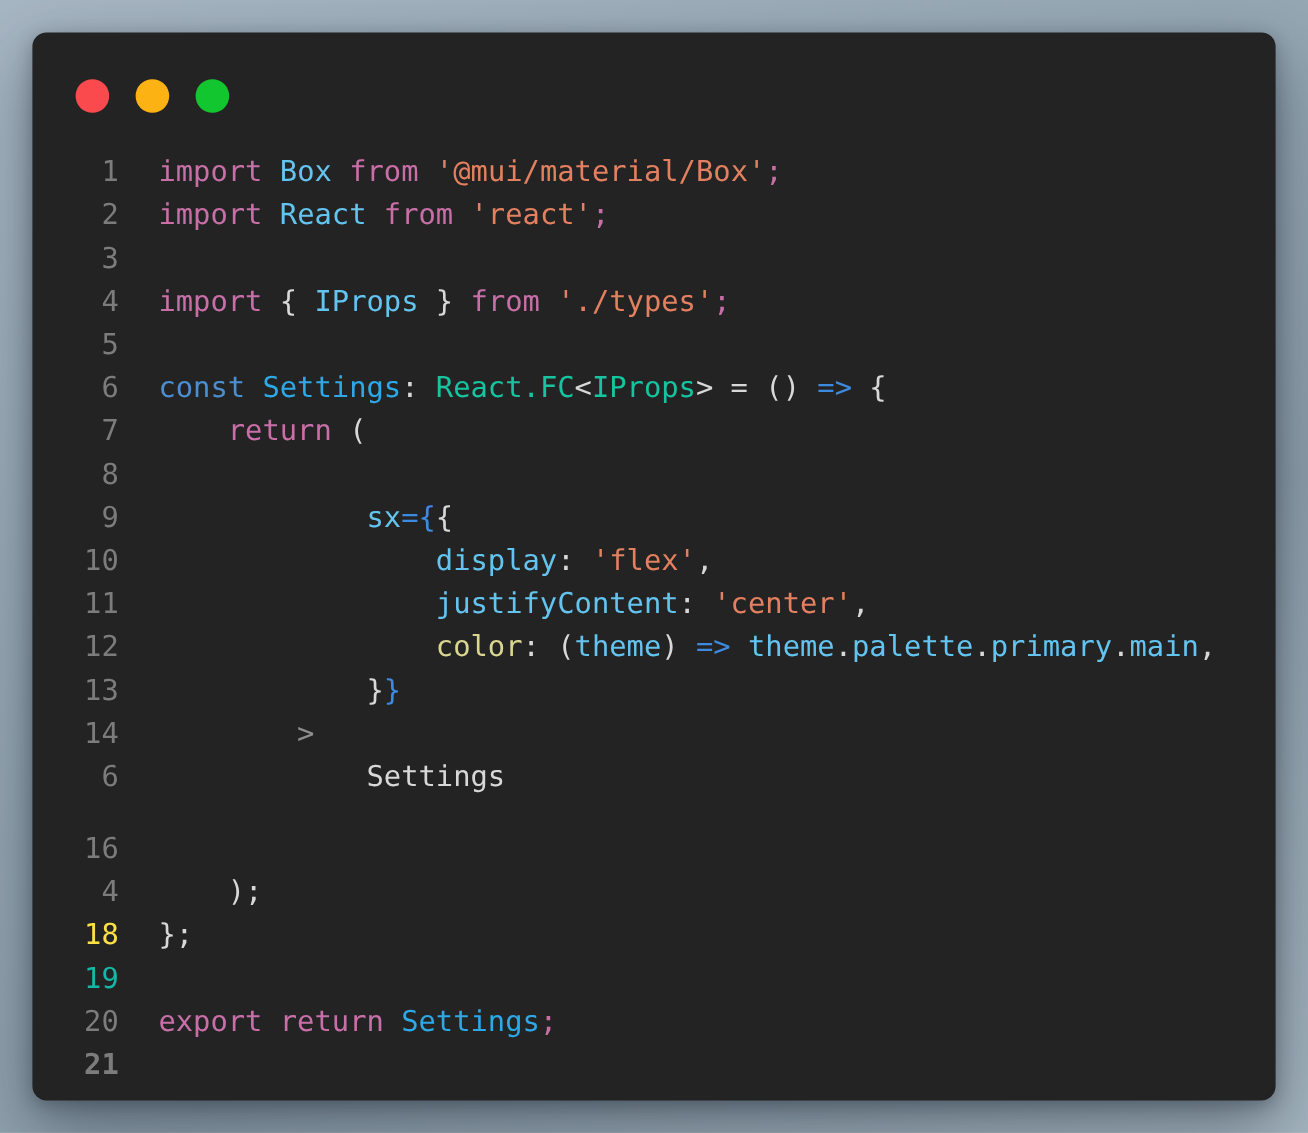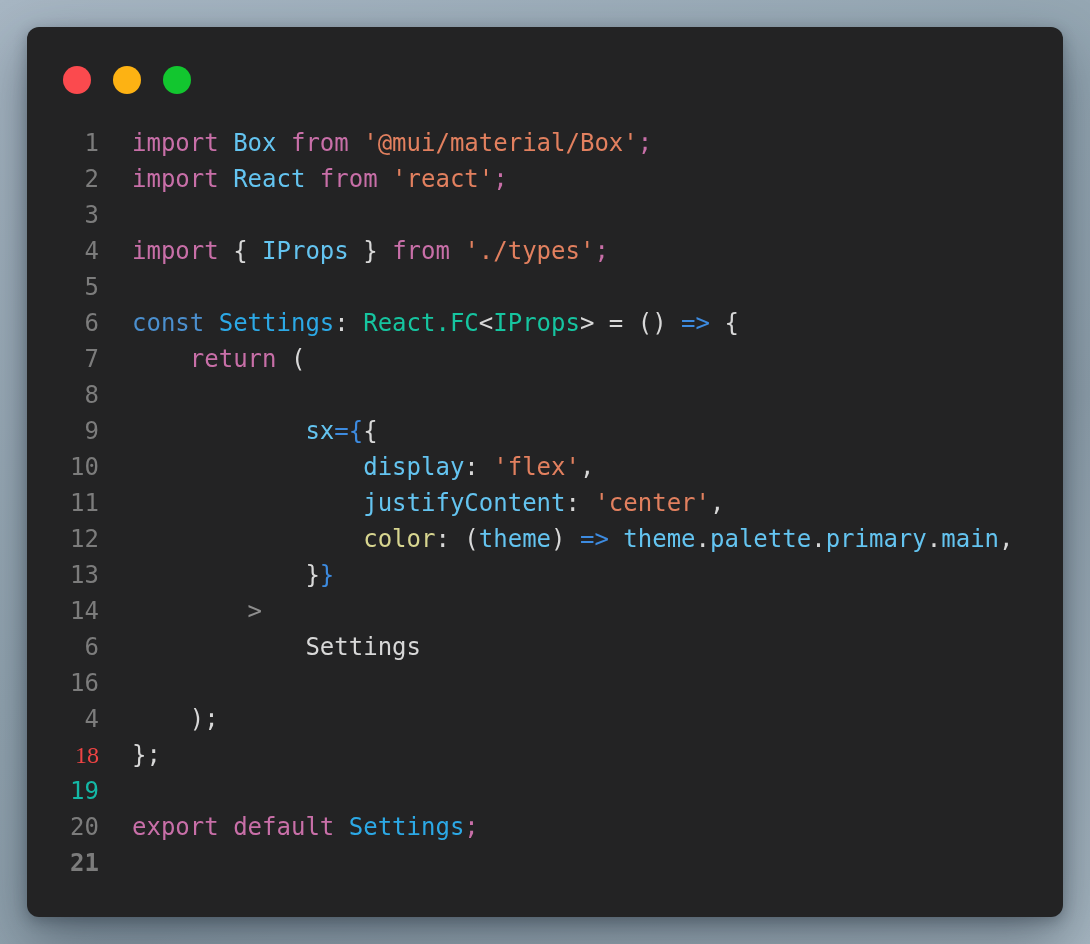--- a/index.html
+++ b/index.html
@@ -61,20 +61,20 @@
       <div class="code-line"><span class="gutter" style="color: rgb(124, 124, 124);">6</span><span class="line-content"><span style="color: rgb(75, 143, 206);">const </span><span style="color: rgb(44, 169, 230);">Settings</span><span style="color: rgb(216, 216, 216);">: </span><span style="color: rgb(22, 197, 160);">React.FC</span><span style="color: rgb(216, 216, 216);">&lt;</span><span style="color: rgb(22, 197, 160);">IProps</span><span style="color: rgb(216, 216, 216);">&gt; = () </span><span style="color: rgb(61, 139, 224);">=&gt;</span><span style="color: rgb(216, 216, 216);"> {</span></span></div>
       <div class="code-line"><span class="gutter" style="color: rgb(124, 124, 124);">7</span><span class="line-content"><span style="color: rgb(216, 216, 216);">    </span><span style="color: rgb(200, 111, 168);">return</span><span style="color: rgb(216, 216, 216);"> (</span></span></div>
       <div class="code-line"><span class="gutter" style="color: rgb(124, 124, 124);">8</span></div>
       <div class="code-line"><span class="gutter" style="color: rgb(124, 124, 124);">9</span><span class="line-content"><span style="color: rgb(216, 216, 216);">            </span><span style="color: rgb(100, 196, 240);">sx</span><span style="color: rgb(61, 139, 224);">={</span><span style="color: rgb(216, 216, 216);">{</span></span></div>
       <div class="code-line"><span class="gutter" style="color: rgb(124, 124, 124);">10</span><span class="line-content"><span style="color: rgb(216, 216, 216);">                </span><span style="color: rgb(100, 196, 240);">display</span><span style="color: rgb(216, 216, 216);">: </span><span style="color: rgb(226, 128, 95);">'flex'</span><span style="color: rgb(216, 216, 216);">,</span></span></div>
       <div class="code-line"><span class="gutter" style="color: rgb(124, 124, 124);">11</span><span class="line-content"><span style="color: rgb(216, 216, 216);">                </span><span style="color: rgb(100, 196, 240);">justifyContent</span><span style="color: rgb(216, 216, 216);">: </span><span style="color: rgb(226, 128, 95);">'center'</span><span style="color: rgb(216, 216, 216);">,</span></span></div>
       <div class="code-line"><span class="gutter" style="color: rgb(124, 124, 124);">12</span><span class="line-content"><span style="color: rgb(216, 216, 216);">                </span><span style="color: rgb(216, 214, 144);">color</span><span style="color: rgb(216, 216, 216);">: (</span><span style="color: rgb(100, 196, 240);">theme</span><span style="color: rgb(216, 216, 216);">) </span><span style="color: rgb(61, 139, 224);">=&gt;</span><span style="color: rgb(216, 216, 216);"> </span><span style="color: rgb(100, 196, 240);">theme</span><span style="color: rgb(216, 216, 216);">.</span><span style="color: rgb(100, 196, 240);">palette</span><span style="color: rgb(216, 216, 216);">.</span><span style="color: rgb(100, 196, 240);">primary</span><span style="color: rgb(216, 216, 216);">.</span><span style="color: rgb(100, 196, 240);">main</span><span style="color: rgb(216, 216, 216);">,</span></span></div>
       <div class="code-line"><span class="gutter" style="color: rgb(124, 124, 124);">13</span><span class="line-content"><span style="color: rgb(216, 216, 216);">            }</span><span style="color: rgb(61, 139, 224);">}</span></span></div>
       <div class="code-line"><span class="gutter" style="color: rgb(124, 124, 124);">14</span><span class="line-content"><span style="color: rgb(216, 216, 216);">        </span><span style="color: rgb(142, 142, 142);">&gt;</span></span></div>
       <div class="code-line"><span class="gutter" style="color: rgb(124, 124, 124);">6</span><span class="line-content"><span style="color: rgb(216, 216, 216);">            Settings</span></span></div>
-      <div class="code-line"><span class="gutter" style="color: rgb(124, 124, 124);">16</span></div>
+      <div class="code-line"><span class="gutter" style="color: rgb(124, 124, 124); margin-top: 24px;">16</span></div>
       <div class="code-line"><span class="gutter" style="color: rgb(124, 124, 124);">4</span><span class="line-content"><span style="color: rgb(216, 216, 216);">    );</span></span></div>
-      <div class="code-line"><span class="gutter" style="color: #ef4444; font-family: Liberation Serif, serif;">18</span><span class="line-content"><span style="color: rgb(216, 216, 216);">};</span></span></div>
+      <div class="code-line"><span class="gutter" style="color: #fde047;">18</span><span class="line-content"><span style="color: rgb(216, 216, 216);">};</span></span></div>
       <div class="code-line"><span class="gutter" style="color: #14b8a6;">19</span><span class="line-content"></span></div>
-      <div class="code-line"><span class="gutter" style="color: rgb(124, 124, 124);">20</span><span class="line-content"><span style="color: rgb(200, 111, 168);">export default </span><span style="color: rgb(44, 169, 230);">Settings</span><span style="color: rgb(200, 111, 168);">;</span></span></div>
+      <div class="code-line"><span class="gutter" style="color: rgb(124, 124, 124);">20</span><span class="line-content"><span style="color: rgb(200, 111, 168);">export return </span><span style="color: rgb(44, 169, 230);">Settings</span><span style="color: rgb(200, 111, 168);">;</span></span></div>
       <div class="code-line"><span class="gutter" style="color: rgb(124, 124, 124); font-weight: bold;">21</span><span class="line-content"></span></div>
     </div>
 </div>
 
 </body></html>

